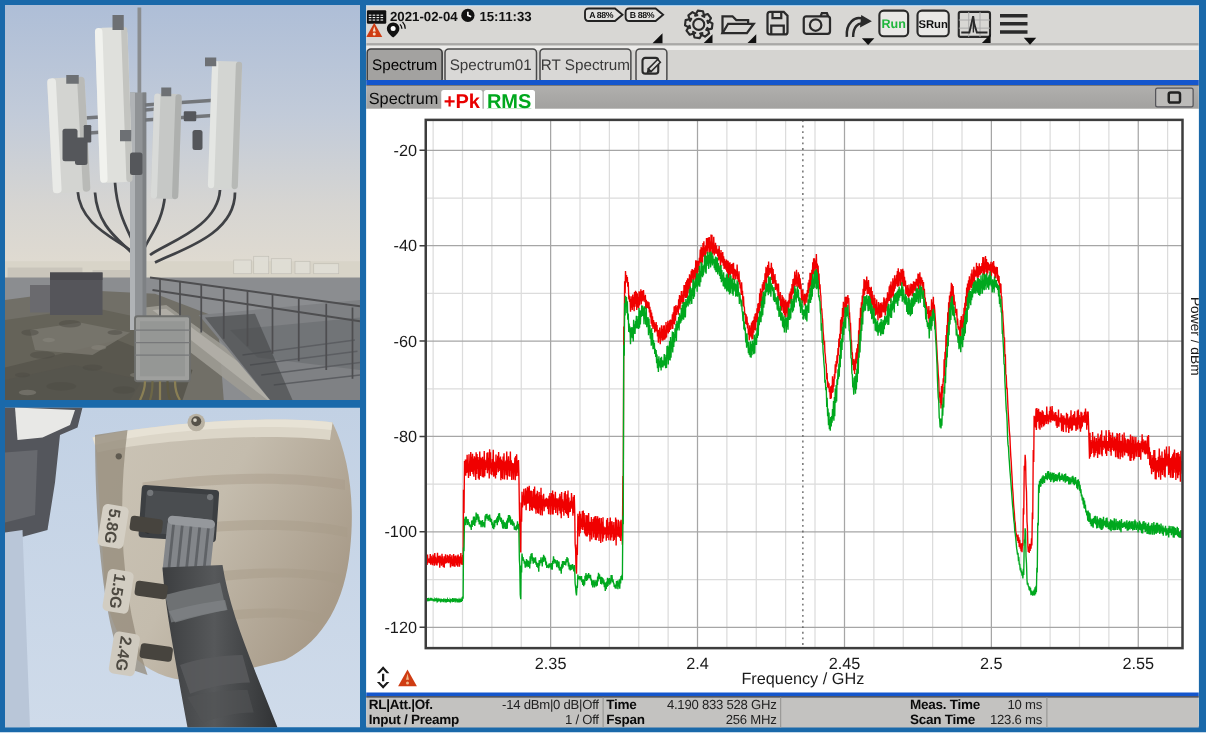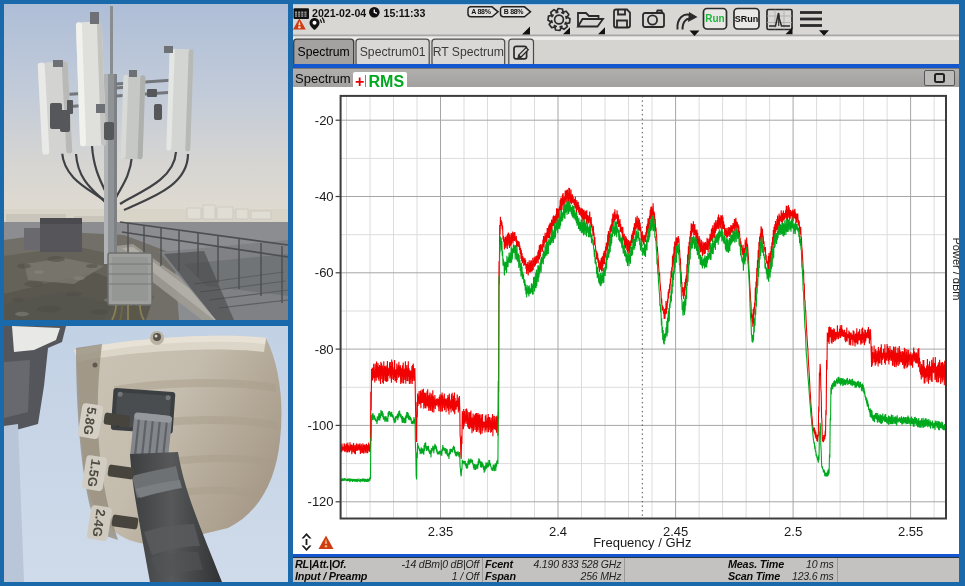--- a/index.html
+++ b/index.html
@@ -6,30 +6,30 @@
 #ph1 { position:absolute; left:4px; top:4px; }
 #ph2 { position:absolute; left:4px; top:325.5px; }
 #ui { position:absolute; left:293px; top:4px; width:666px; height:577.3px; background:#ffffff; border-top:1.5px solid #a9cdea; }
 #tb { position:absolute; left:0; top:0; }
 #blueline { position:absolute; left:0; top:59px; width:666px; height:3.5px; background:#1456cd; }
 #hdr { position:absolute; left:0; top:62.5px; width:666px; height:19.5px;
   background:linear-gradient(#b0afad,#a2a19f); border-top:1px solid #7a7a78; }
 #hdrtitle { position:absolute; left:2px; top:2.5px; font-size:13px; color:#0a0a0a; }
 .badge { position:absolute; left:59.5px; top:3px; font-size:16px; font-weight:bold; background:#fff;
   border-radius:2px; padding:1px 2.5px; }
-.badge + .badge { left:71px;text-decoration:underline; }
+.badge + .badge { left:92px;text-decoration:underline; }
 #maxbtn { position:absolute; right:4px; top:1px; width:31px; height:16.5px; background:#bcbbb9;
   border:1px solid #55555a; border-radius:2px; }
 #maxsq { position:absolute; left:9px; top:2.5px; width:11px; height:9.5px; border:2px solid #222;
   border-radius:2.5px; }
 #chart { position:absolute; left:0; top:82px; }
 #bluebottom { position:absolute; left:0; top:549px; width:666px; height:2.5px; background:#1456cd; }
 #status { position:absolute; left:0; top:551.5px; width:666px; height:25.8px; background:#c3c2c0;
   border-top:1.6px solid #2a3140; }
-.scol { position:absolute; top:0; height:24.2px; border-right:1.4px solid #9b9a98;font-style:italic; }
+.scol { position:absolute; top:0; height:24.2px; border-right:1.4px solid #9b9a98; }
 .srow { position:relative; height:11.6px; margin-top:0.6px; }
 .srow b { position:absolute; left:2px; top:0; font-size:10.8px; color:#0a0a0a; letter-spacing:-0.2px; white-space:pre; }
 .srow span { position:absolute; right:3px; top:0; font-size:10.5px; color:#222; letter-spacing:-0.2px; white-space:pre; }
 </style></head>
 <body>
 <div id="app">
 <svg id="ph1" width="284" height="316" viewBox="0 0 284 316" xmlns="http://www.w3.org/2000/svg">
 <defs>
 <linearGradient id="sky1" x1="0" y1="0" x2="0" y2="1">
  <stop offset="0" stop-color="#aebed7"></stop>
@@ -432,21 +432,21 @@
             <b>RL|Att.|Of.</b>
             <span>-14 dBm|0 dB|Off</span>
           </div>
           <div class="srow">
             <b>Input / Preamp</b>
             <span>1 / Off</span>
           </div>
         </div>
         <div class="scol" style="left:190px;width:142.2px">
           <div class="srow">
-            <b>Fcent</b>
+            <b>Time</b>
             <span>4.190 833 528 GHz</span>
           </div>
           <div class="srow">
             <b>Fspan</b>
             <span>256 MHz</span>
           </div>
         </div>
         <div class="scol" style="left:433px;width:111.6px">
           <div class="srow">
             <b>Meas. Time</b>

